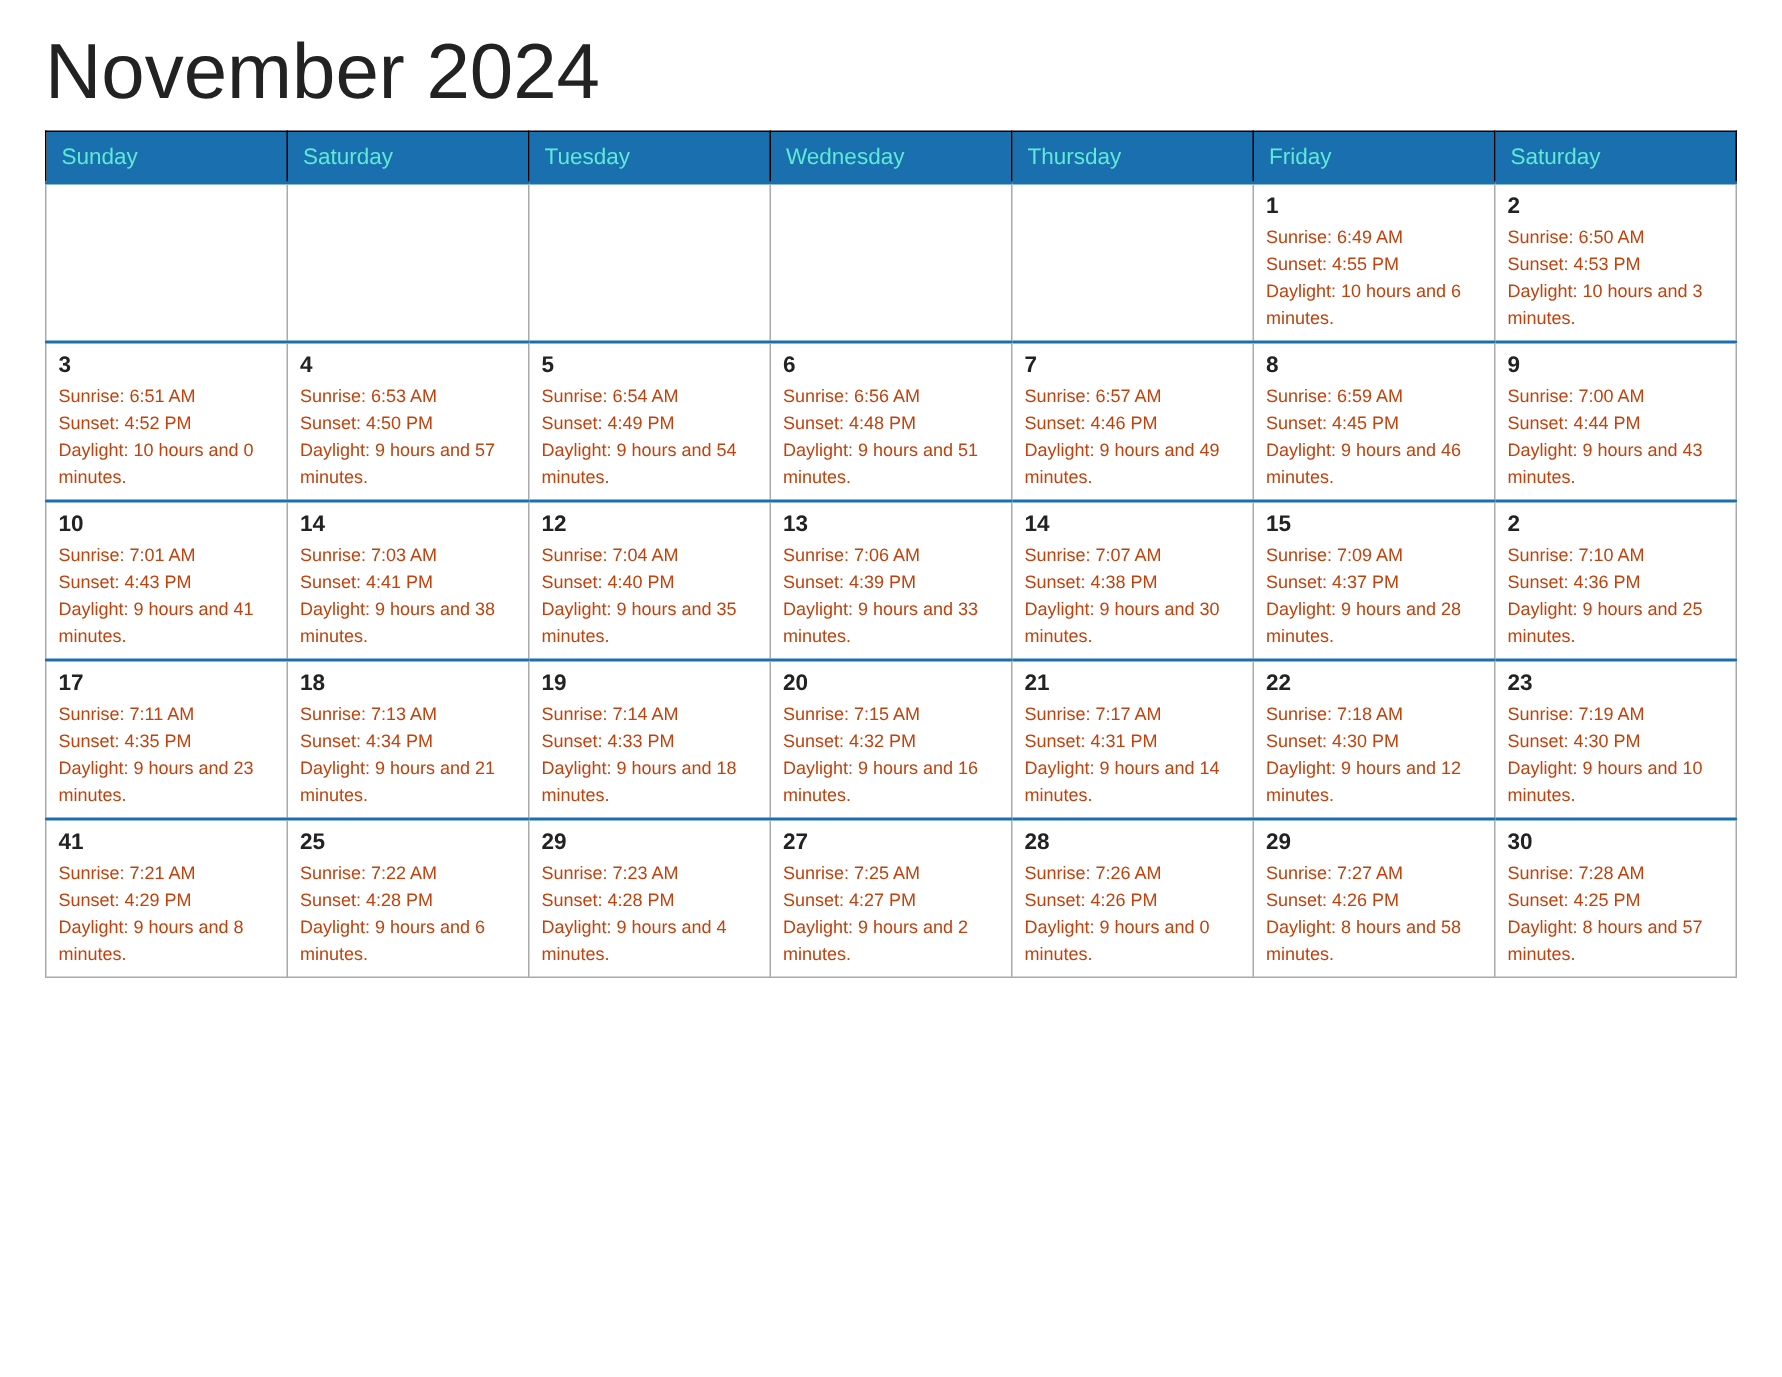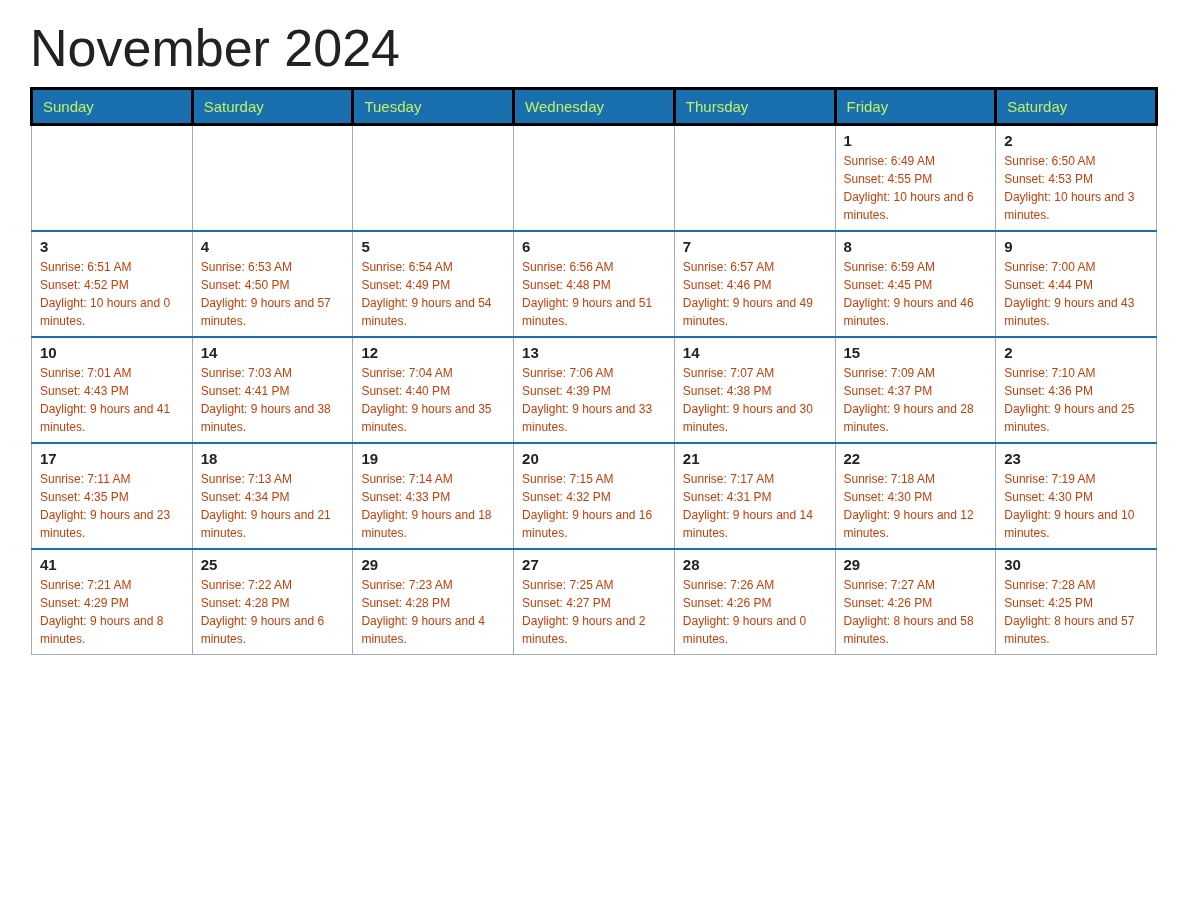--- a/index.html
+++ b/index.html
@@ -50,26 +50,26 @@
       color: #444;
       margin-top: 4px;
     }
     .calendar {
       width: 100%;
       border-collapse: collapse;
       margin-top: 10px;
     }
     .calendar th {
       background-color: #1a6faf;
-      color: #bef264;
+      color: #5eead4;
       font-size: 15px;
       font-weight: normal;
       padding: 8px 10px;
       text-align: left;
-      border: 3px solid #000000;
+      border: 1px solid #000000;
     }
     .calendar td {
       width: 14.28%;
       vertical-align: top;
       border: 1px solid #aaa;
       padding: 6px 8px;
       min-height: 100px;
       font-size: 12px;
       color: #333;
       background: #fff;

